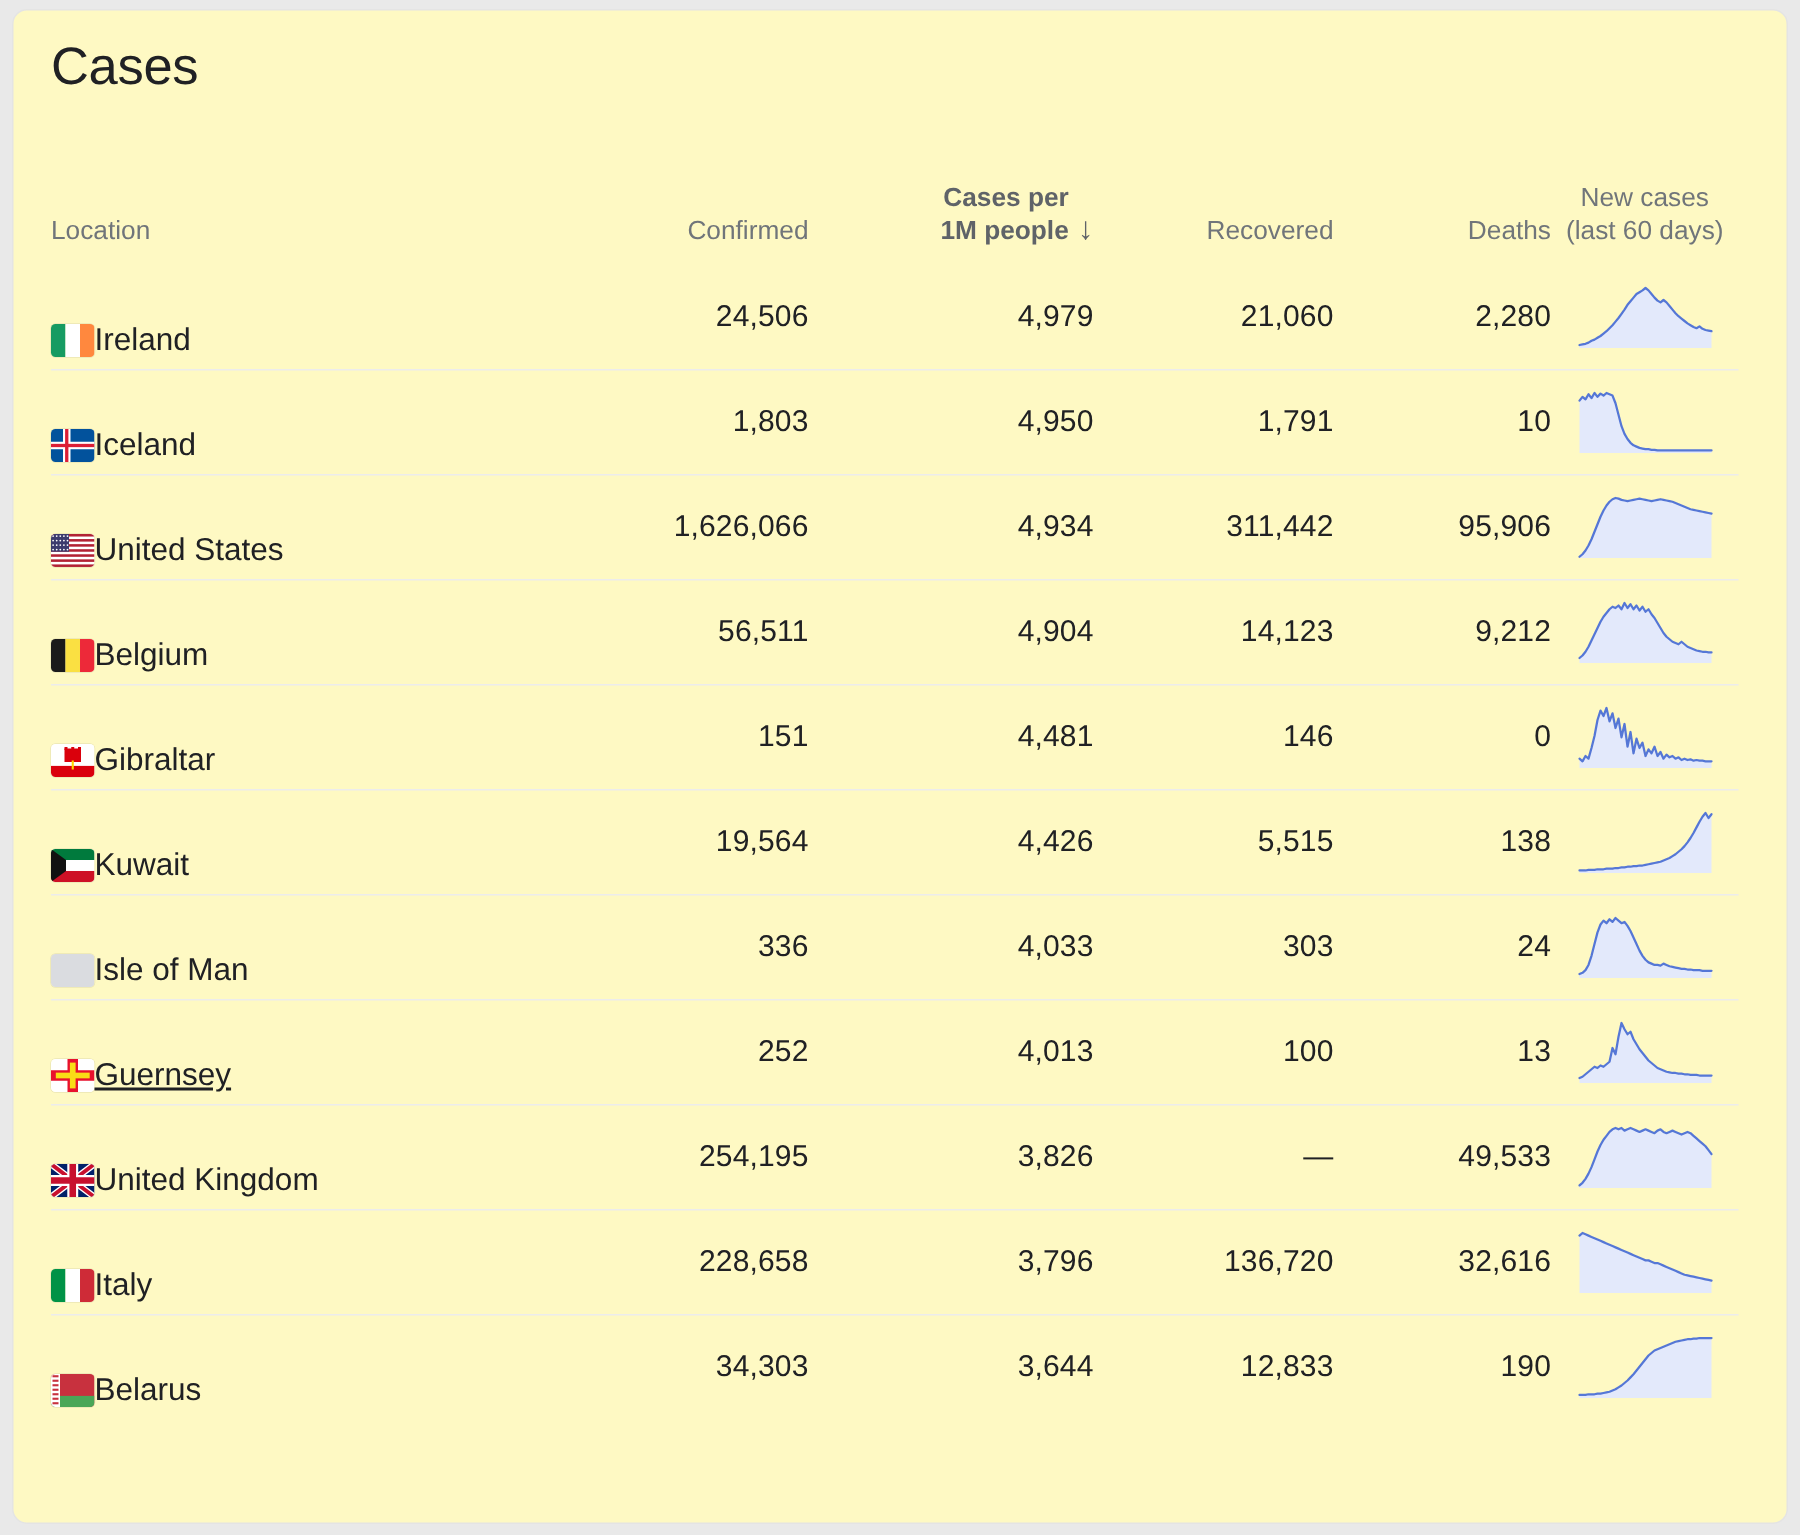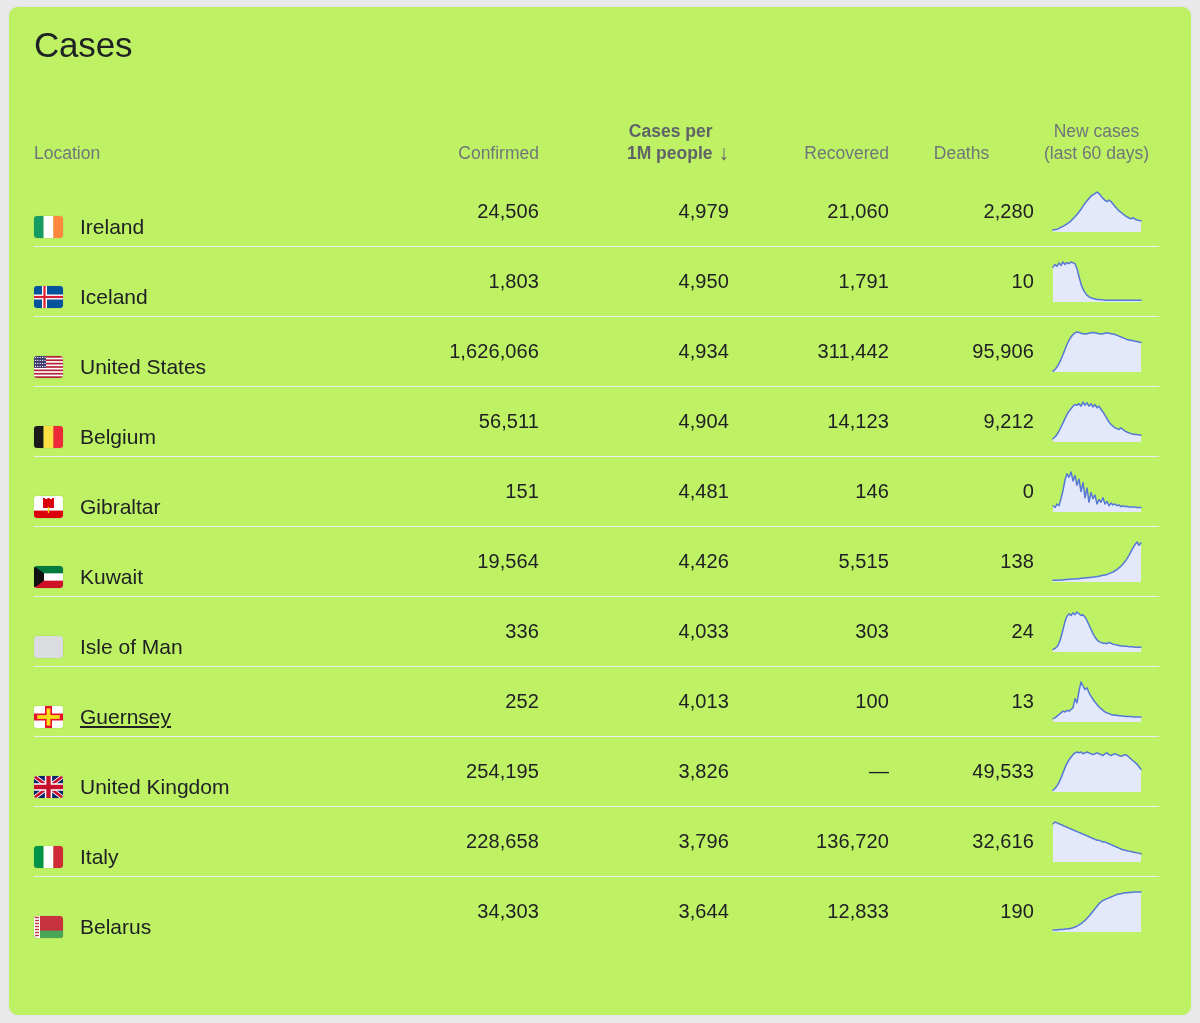--- a/index.html
+++ b/index.html
@@ -14,21 +14,21 @@
     position: relative;
     background: #e9e9e9;
     overflow: hidden;
   }
   .card {
     position: absolute;
     left: 8px;
     top: 6px;
     width: 1184px;
     height: 1010px;
-    background: #bef264;
+    background: #fef9c3;
     border: 1px solid #e4e4e4;
     border-radius: 10px;
     box-sizing: border-box;
     overflow: hidden;
   }
   .card-title {
     position: absolute;
     left: 25px;
     top: 18px;
     font-size: 35px;
@@ -51,21 +51,21 @@
     font-size: 17.5px;
     vertical-align: bottom;
     padding: 0 0 12px 0;
     border: none;
     line-height: 1.28;
   }
   th.h-location { text-align: left; width: 345px; }
   th.h-confirmed { text-align: right; width: 160px; }
   th.h-permillion { text-align: right; width: 190px; }
   th.h-recovered { text-align: right; width: 160px; }
-  th.h-deaths { width: 145px; }
+  th.h-deaths { text-align: right; width: 145px; }
   th.h-new { text-align: center; width: 125px; }
 
   .sortwrap {
     display: inline-flex;
     align-items: flex-end;
     gap: 6px;
     justify-content: flex-end;
   }
   .sortlabel {
     font-weight: bold;
@@ -98,21 +98,20 @@
   }
   table.cases tr:first-child td { border-top: none; }
 
   td.c-location { text-align: left; }
   td.c-num { text-align: right; font-size: 20px; color: #202124; letter-spacing: 0.1px; }
   td.c-spark { text-align: center; vertical-align: middle; }
 
   .loc {
     display: flex;
     align-items: center;
-    gap: 17px;
     margin-top: 32px;
   }
   .flag {
     width: 29px;
     height: 22px;
     border-radius: 3px;
     overflow: hidden;
     flex: 0 0 auto;
     display: block;
     box-shadow: 0 0 0 0.5px rgba(0,0,0,0.08);

